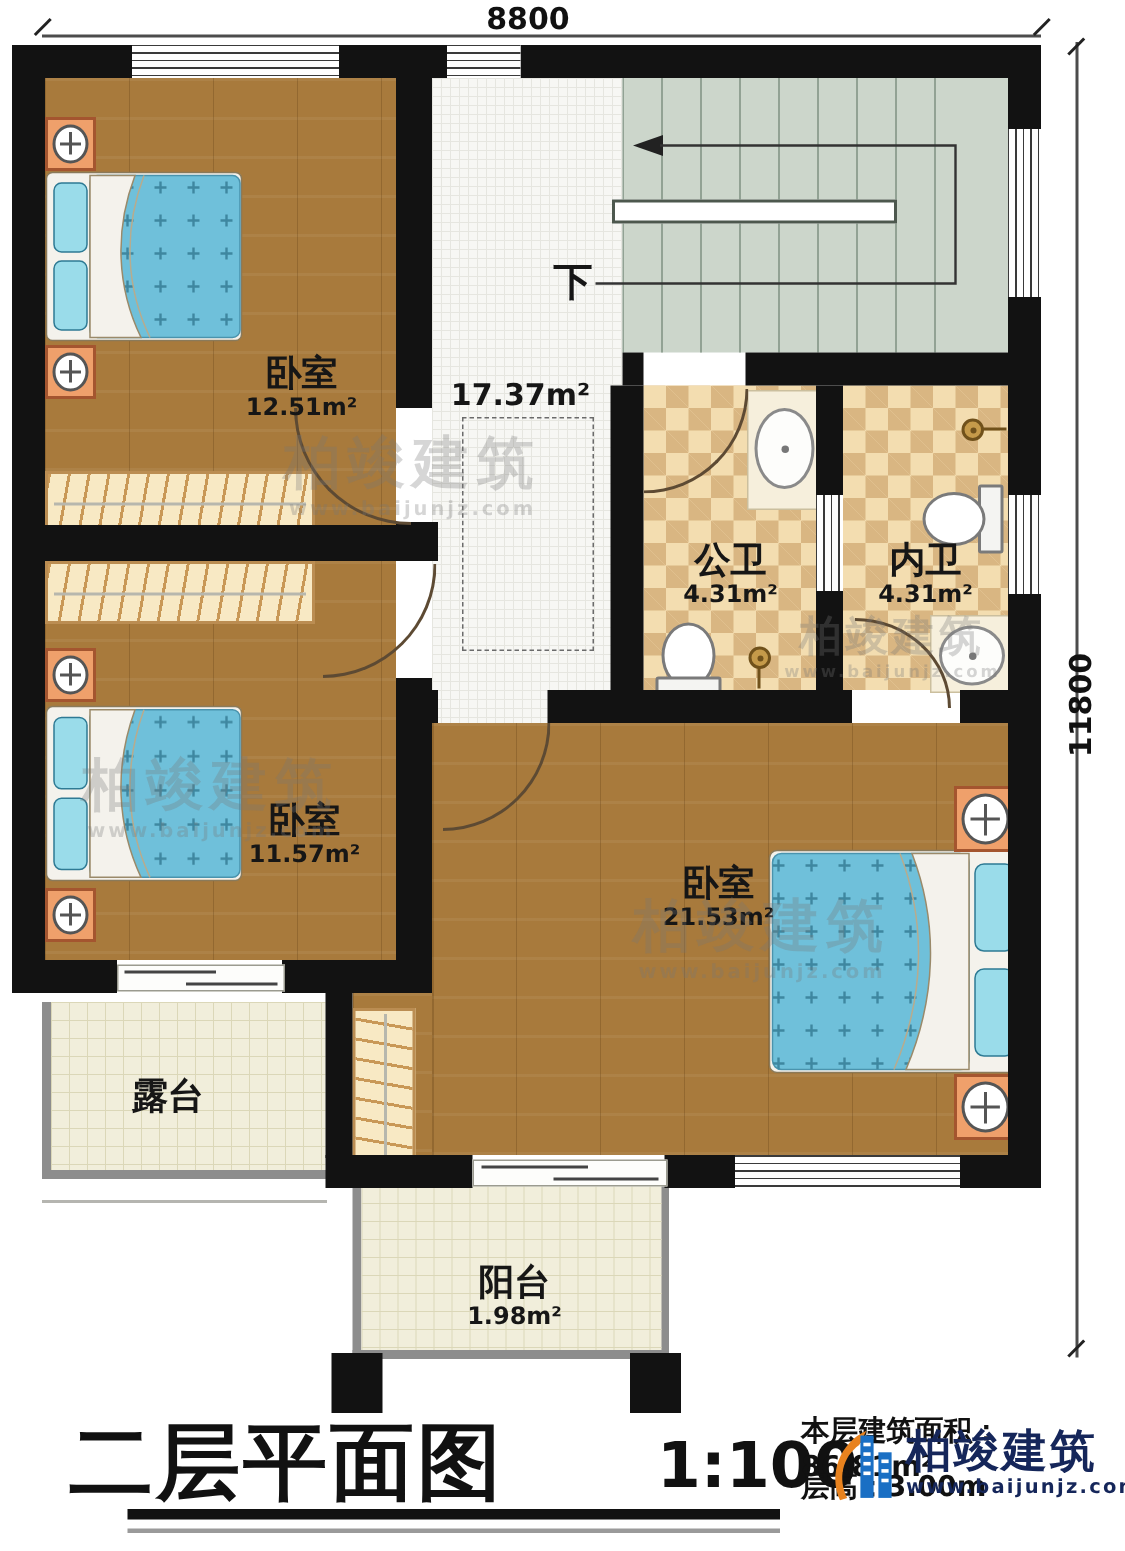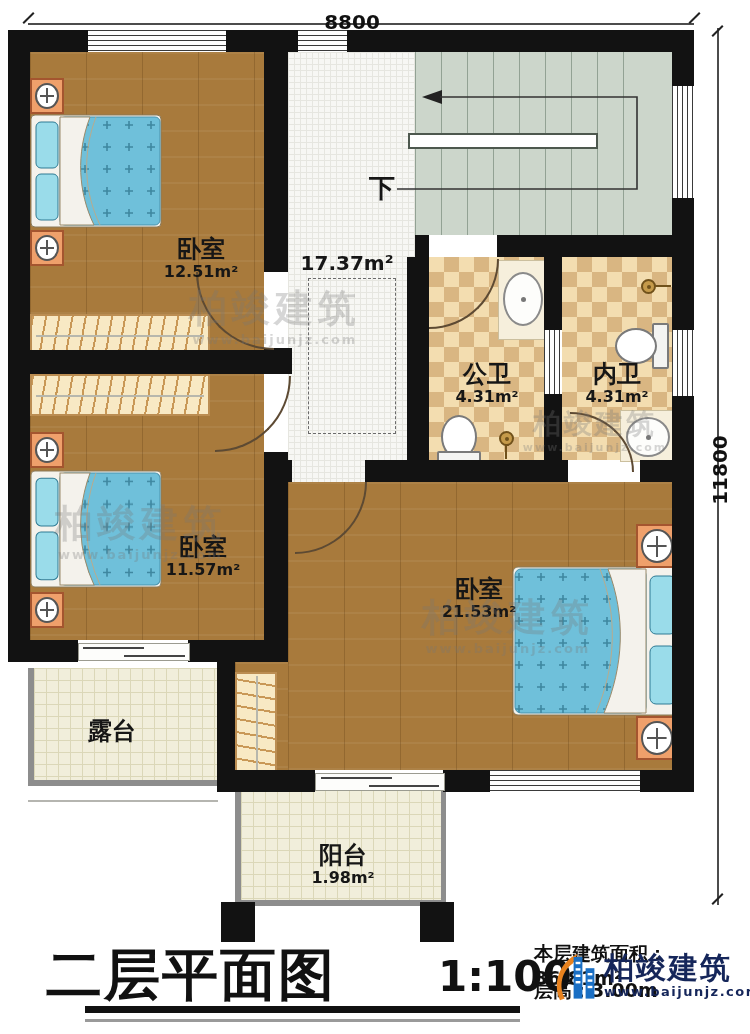--- a/index.html
+++ b/index.html
@@ -269,21 +269,21 @@
     <div class="room-name">露台</div>
   </div>
   <div class="lbl" style="left:343px;top:864px">
     <div class="room-name">阳台</div>
     <div class="room-area">1.98m²</div>
   </div>
 
   <div class="dimline" style="left:28px;top:23px;width:666px;height:2px"></div>
   <div class="tick" style="left:21px;top:17px"></div>
   <div class="tick" style="left:687px;top:17px"></div>
-  <div class="dimtext" style="left:352px;top:22px">8800</div>
+  <div class="dimtext" style="left:352px;top:12px">8800</div>
   <div class="dimline" style="left:717px;top:28px;width:2px;height:877px"></div>
   <div class="tick" style="left:710px;top:30px"></div>
   <div class="tick" style="left:710px;top:898px"></div>
   <div class="dimtext vert" style="left:720px;top:470px">11800</div>
 
   <div class="wm" style="left:150px;top:283px;width:250px">
     <div class="cn">柏竣建筑</div>
     <div class="en">www.baijunjz.com</div>
   </div>
   <div class="wm" style="left:18px;top:498px;width:245px">

